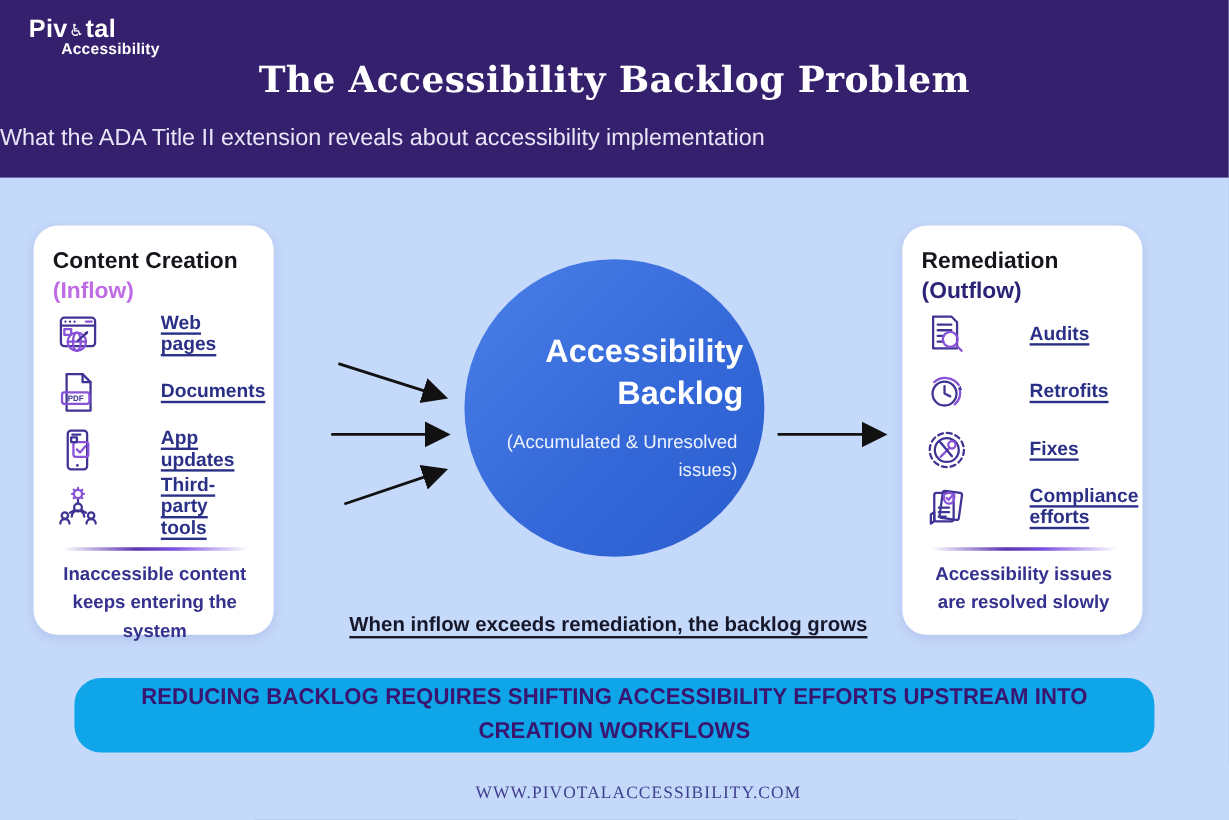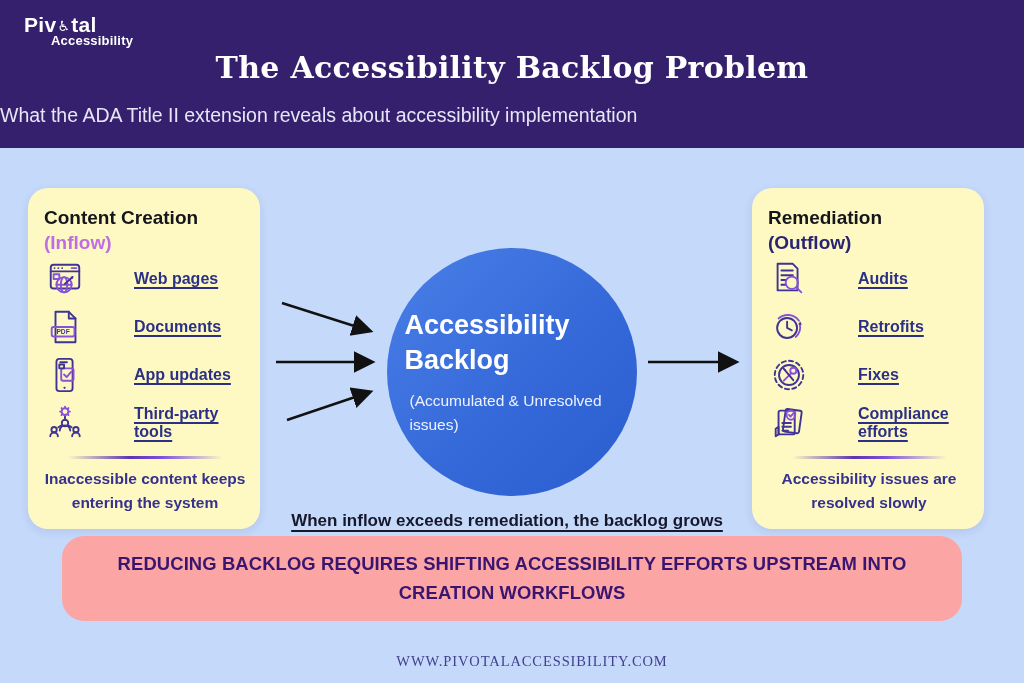--- a/index.html
+++ b/index.html
@@ -10,53 +10,53 @@
   .header { position:absolute; top:0; left:0; width:100%; height:148px; background:#34206c; }
   .logo { position:absolute; left:24px; top:13px; color:#ffffff; }
   .logo-main { font-weight:bold; font-size:21px; letter-spacing:.3px; display:flex; align-items:baseline; }
   .logo-wheel { font-family:"DejaVu Sans", sans-serif; font-size:14px; margin:0 1px; transform:translateY(-1px); }
   .logo-tag { font-weight:bold; font-size:13px; margin:-4px 0 0 27px; letter-spacing:.2px; }
   .header-title { position:absolute; top:50px; width:100%; text-align:center; color:#ffffff;
                   font-family:"DejaVu Serif", serif; font-weight:bold; font-size:30px; letter-spacing:.3px; }
   .header-sub { position:absolute; top:104px; width:100%; text-align:left; color:#e9e5f8; font-size:19.5px; }
 
   
-  .card { position:absolute; top:188px; width:232px; height:341px; background:#fef9c3; border-radius:20px;
+  .card { position:absolute; top:188px; width:200px; height:341px; background:#ffffff; border-radius:20px;
           box-shadow:0 3px 10px rgba(40,30,110,.10); padding:17px 14px 14px 16px; }
   .card-left { left:28px; }
   .card-right { left:752px; }
   .card-title { font-size:19px; font-weight:bold; color:#15151c; line-height:1.32; }
   .flow-label { display:block; font-size:19px; font-weight:bold; }
   .inflow { color:#c06ce4; }
   .outflow { color:#2a2376; }
   .item-row { display:flex; align-items:center; gap:21px; height:48px; padding-left:2px; }
   .item-row:first-of-type { margin-top:6px; }
   .item-icon { width:38px; height:38px; flex:0 0 38px; }
   .item-label { font-size:16px; font-weight:bold; color:#2b3087; text-decoration:underline;
                 text-underline-offset:3px; text-decoration-thickness:1.5px;margin-left:29px; }
   .divider { height:2.5px; width:155px; margin:9px auto 8px auto; border-radius:2px;
              background:linear-gradient(90deg, rgba(120,70,220,0), #5c34b0 40%, #7c4fe0 60%, rgba(120,70,220,0)); }
   .card-note { font-size:15.5px; font-weight:600; color:#35318e; text-align:center; line-height:1.55; }
 
   
-  .circle { position:absolute; left:387px; top:248px; width:250px; height:248px; border-radius:50%;
+  .circle { position:absolute; left:387px; top:216px; width:250px; height:248px; border-radius:50%;
             background:linear-gradient(135deg, #4a80e8 0%, #3569d9 55%, #2a5ccd 100%);
             display:flex; flex-direction:column; align-items:center; justify-content:center;
-            text-align:left; color:#ffffff; }
+            text-align:right; color:#ffffff; }
   .circle-title { font-size:27px; font-weight:bold; line-height:1.3; max-width:215px; }
   .circle-sub { font-size:15.5px; line-height:1.5; margin-top:11px; max-width:205px; color:#eef2ff; }
 
   .arrows { position:absolute; left:0; top:0; width:1024px; height:683px; pointer-events:none; }
 
   
   .caption { position:absolute; top:511px; left:0; width:1014px; text-align:center; font-size:17px; font-weight:600;
              color:#17172a; text-decoration:underline; text-underline-offset:4px; text-decoration-thickness:1.5px; }
 
   
-  .banner { position:absolute; left:62px; top:536px; width:900px; height:85px; background:#fca5a5; border-radius:22px;
+  .banner { position:absolute; left:62px; top:565px; width:900px; height:62px; background:#0ea5e9; border-radius:22px;
             display:flex; align-items:center; justify-content:center; }
   .banner-text { max-width:840px; text-align:center; font-size:19px; font-weight:bold; color:#3a156f;
                  line-height:1.5; transform:scaleX(.97); letter-spacing:.1px; }
 
   .site-url { position:absolute; top:653px; width:100%; text-align:center; font-family:"Liberation Serif", serif;
               font-size:14.5px; letter-spacing:.9px; color:#42408f;padding-left:40px; }
 
   .ic { fill:none; stroke:#3f3494; stroke-width:2; stroke-linecap:round; stroke-linejoin:round; }
   .ic-a { stroke:#8952d8; }
   .ic-f { fill:#3f3494; stroke:none; }

